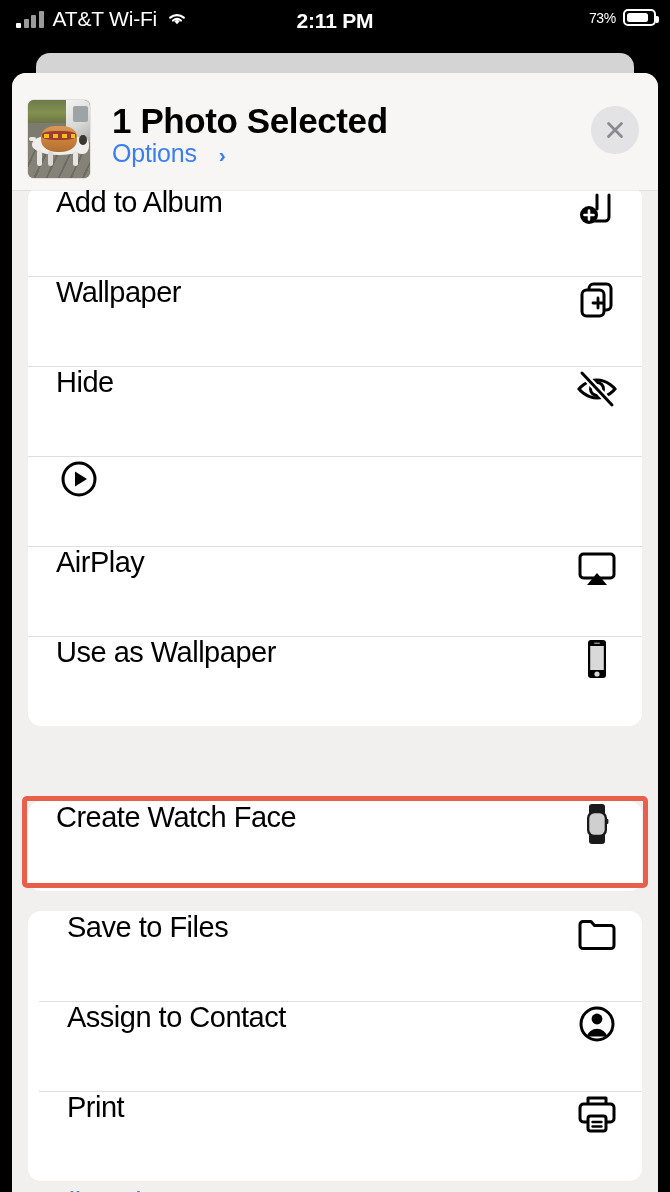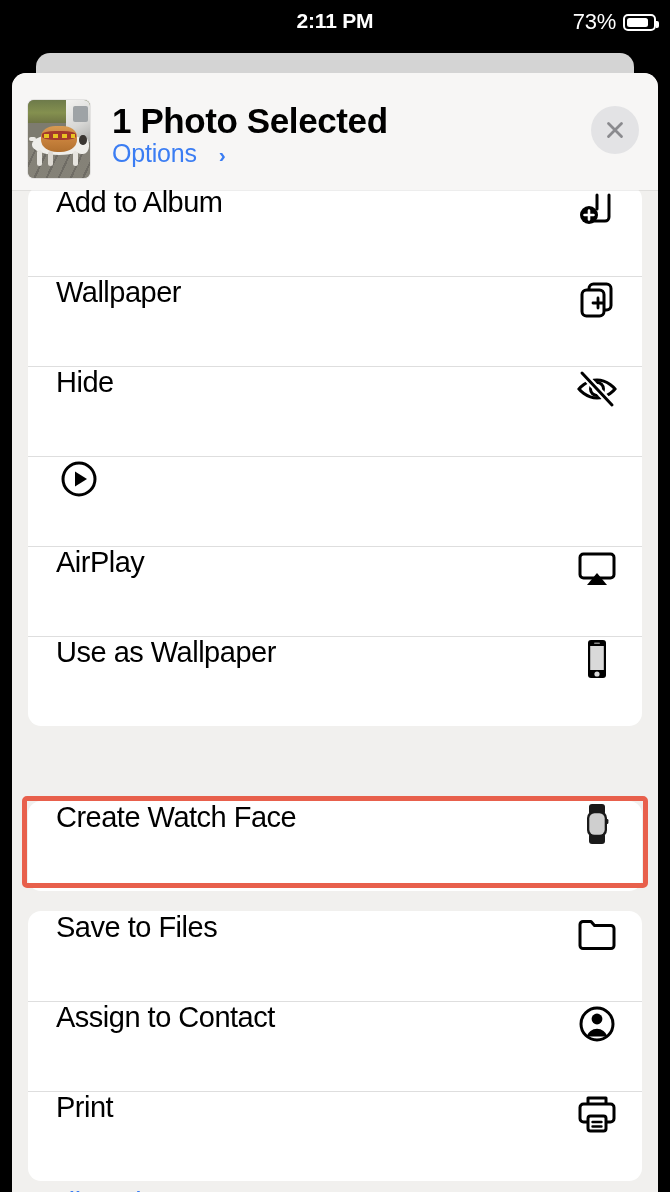--- a/index.html
+++ b/index.html
@@ -23,21 +23,21 @@
   .bars i:nth-child(2){ height:9px; background:#9a9a9a; }
   .bars i:nth-child(3){ height:13px; background:#9a9a9a; }
   .bars i:nth-child(4){ height:17px; background:#9a9a9a; }
   .carrier{ font-size:21px; letter-spacing:-0.2px; line-height:1; }
   .wifi{ width:22px; height:17px; position:relative; }
   .sb-center{
     position:absolute; left:0; right:0; top:9px; text-align:center;
     font-size:21px; font-weight:600; letter-spacing:-0.2px;
   }
   .sb-right{ position:absolute; right:14px; top:9px; display:flex; align-items:center; gap:7px; }
-  .batt-pct{ font-size:22px; letter-spacing:-0.3px; }
+  .batt-pct{ font-size:14px; letter-spacing:-0.3px; }
   .batt{ position:relative; width:33px; height:17px; border:2px solid #fff; border-radius:5px; }
   .batt-fill{ position:absolute; left:2px; top:2px; bottom:2px; background:#fff; border-radius:2.5px; }
   .batt-cap{ position:absolute; right:-5px; top:5px; width:3px; height:7px; background:#fff; border-radius:0 2px 2px 0; }
 
   
   .card-behind{
     position:absolute; left:36px; top:53px; width:598px; height:60px;
     background:#d4d4d4; border-radius:14px 14px 0 0; z-index:5;
   }
   .sheet{
@@ -130,20 +130,36 @@
     position:absolute; left:28px; top:1114px;
     font-size:29px; color:#3b7df3; letter-spacing:-0.4px; z-index:25;
   }
 </style>
 </head>
 <body>
 
 <div id="screen">
 
   <div class="statusbar">
+    <div class="sb-left">
+      <span class="bars">
+          <i></i>
+          <i></i>
+          <i></i>
+          <i></i>
+        </span>
+      <span class="carrier">AT&amp;T Wi-Fi</span>
+      <span class="wifi">
+        <svg viewBox="0 0 24 18" width="22" height="17">
+          <path d="M12 15.4l3-3.3a4.4 4.4 0 0 0-6 0z" fill="#fff"></path>
+          <path d="M4.6 8.1a11 11 0 0 1 14.8 0" stroke="#fff" stroke-width="2.4" fill="none" stroke-linecap="round"></path>
+          <path d="M7.6 11.2a7 7 0 0 1 8.8 0" stroke="#fff" stroke-width="2.3" fill="none" stroke-linecap="round"></path>
+        </svg>
+      </span>
+    </div>
     <div class="sb-center">2:11 PM</div>
     <div class="sb-right">
       <span class="batt-pct">73%</span>
       <span class="batt">
         <span class="batt-fill" id="battFill" style="width: 21.17px;"></span>
         <span class="batt-cap"></span>
       </span>
     </div>
   </div>
 
@@ -223,21 +239,21 @@
               <rect x="14" y="2" width="16" height="11" rx="3" fill="#1a1a1a"></rect>
               <rect x="14" y="31" width="16" height="11" rx="3" fill="#1a1a1a"></rect>
               <rect x="12" y="9" width="20" height="26" rx="7" fill="#1a1a1a"></rect>
               <rect x="14.3" y="11.3" width="15.4" height="21.4" rx="5.2" fill="#cfcfcf"></rect>
               <rect x="31" y="17" width="2.4" height="5" rx="1.2" fill="#1a1a1a"></rect>
             </svg>
           </span>
         </div>
       </div>
 
-      <div class="group" style="top:838px;">
+      <div class="group" style="top:838px;padding-left:11px;">
         <div class="row">
           <span class="row-label">Save to Files</span>
           <span class="row-icon">
             <svg viewBox="0 0 44 44" width="44" height="44">
               <path d="M5 12.5a3 3 0 0 1 3-3h8l3.5 4H36a3 3 0 0 1 3 3v17a3 3 0 0 1-3 3H8a3 3 0 0 1-3-3z" stroke="#000" stroke-width="3" fill="none" stroke-linejoin="round"></path>
             </svg>
           </span>
         </div>
         <div class="row">
           <span class="row-label">Assign to Contact</span>

